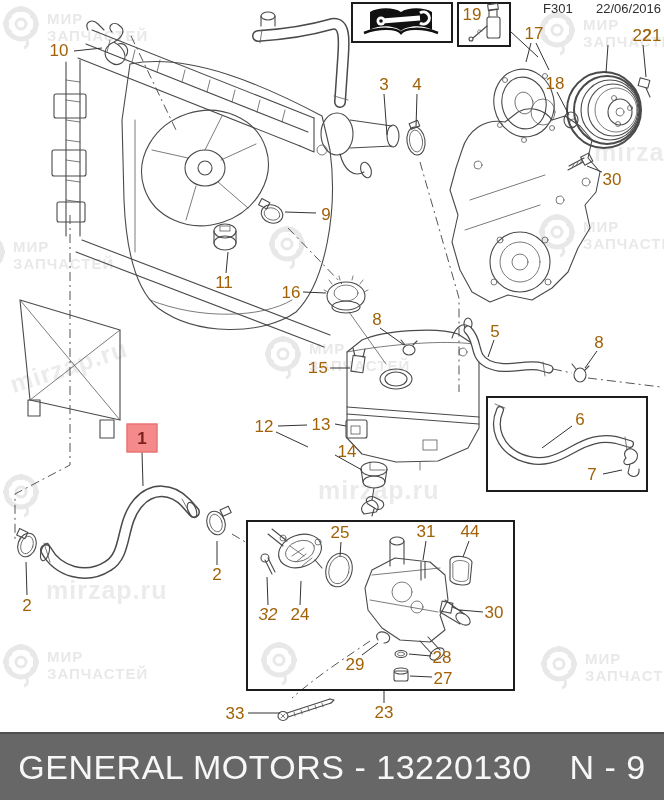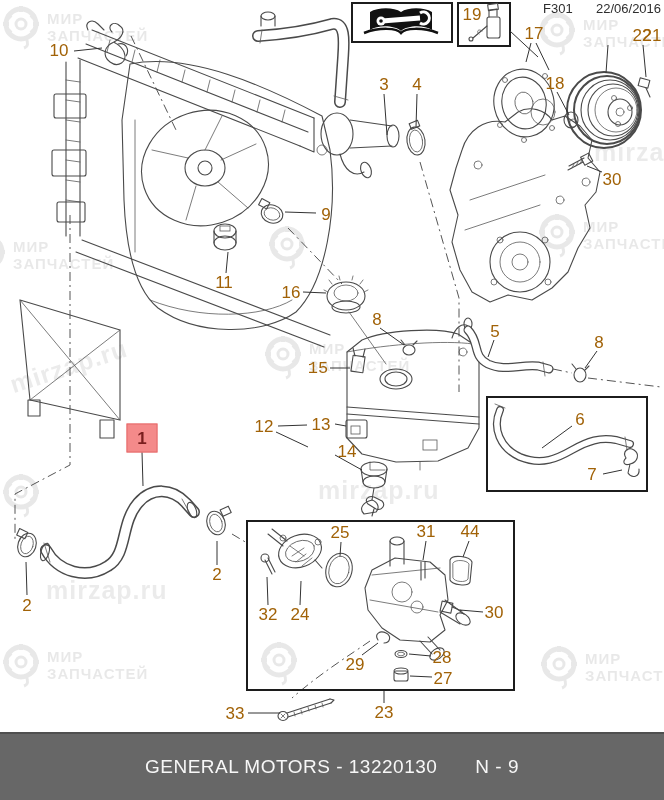--- a/index.html
+++ b/index.html
@@ -23,21 +23,21 @@
   .callout.hl{width:29px;height:27px;display:flex;align-items:center;justify-content:center;
            background:#f48a8a;border:1px solid #e56a6a;color:#7a1e1e;font-weight:bold;}
   .figtext{position:absolute;font-size:13px;color:#2e2e2e;white-space:nowrap;}
   .wm{position:absolute;display:flex;align-items:center;gap:5px;opacity:0.16;color:#777;
       pointer-events:none;white-space:nowrap;}
   .wm .t{font-weight:bold;font-size:15px;letter-spacing:1px;line-height:1.15;}
   .wm.url{font-weight:bold;font-size:25px;letter-spacing:1px;opacity:0.14;}
   .footer{position:absolute;left:0;top:732px;width:664px;height:68px;background:#676767;
           border-top:2px solid #4f4f4f;box-sizing:border-box;display:flex;align-items:center;
           justify-content:center;gap:38px;}
-  .footer span{color:#f7f7f7;font-size:19px;letter-spacing:0.5px;}
+  .footer span{color:#f7f7f7;font-size:34px;letter-spacing:0.5px;}
 </style>
 </head>
 <body>
 
 <div class="page">
   <div class="diagram">
 
     <div style="position:absolute;left:0;top:0;width:664px;height:732px;">
         <div class="wm" style="left: 0px; top: 4px;">
           <svg width="42" height="46" viewBox="0 0 42 46">
@@ -481,21 +481,21 @@
         <div class="callout" style="left: 642px; top: 35px;">22</div>
         <div class="callout" style="left: 384px; top: 712px;">23</div>
         <div class="callout" style="left: 300px; top: 614px;">24</div>
         <div class="callout" style="left: 340px; top: 532px;">25</div>
         <div class="callout" style="left: 470px; top: 531px;">44</div>
         <div class="callout" style="left: 443px; top: 678px;">27</div>
         <div class="callout" style="left: 442px; top: 657px;">28</div>
         <div class="callout" style="left: 355px; top: 664px;">29</div>
         <div class="callout" style="left: 494px; top: 612px;">30</div>
         <div class="callout" style="left: 426px; top: 531px; text-align: right;">31</div>
-        <div class="callout" style="left: 268px; top: 614px;">32</div>
+        <div class="callout" style="left: 268px; top: 614px; font-style: italic;">32</div>
         <div class="callout" style="left: 235px; top: 713px;">33</div>
       </div>
   </div>
 
   <div class="footer">
     <span>GENERAL MOTORS - 13220130</span>
     <span>N - 9</span>
   </div>
 </div>
 

